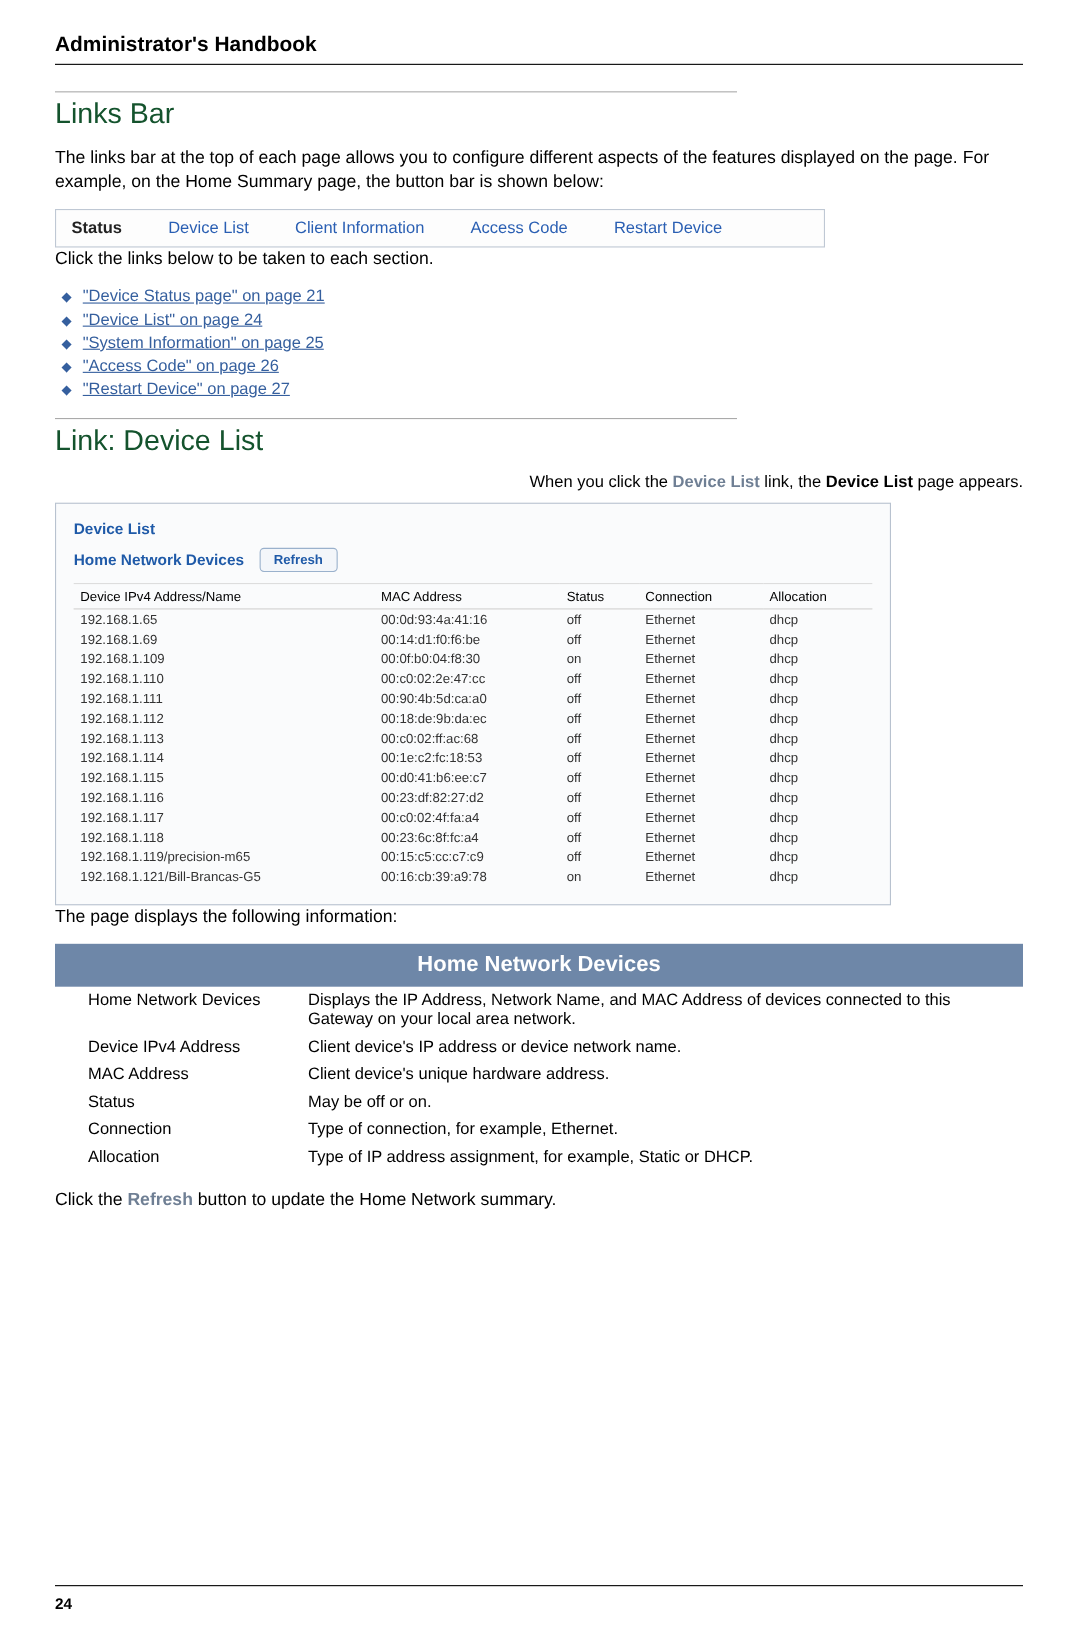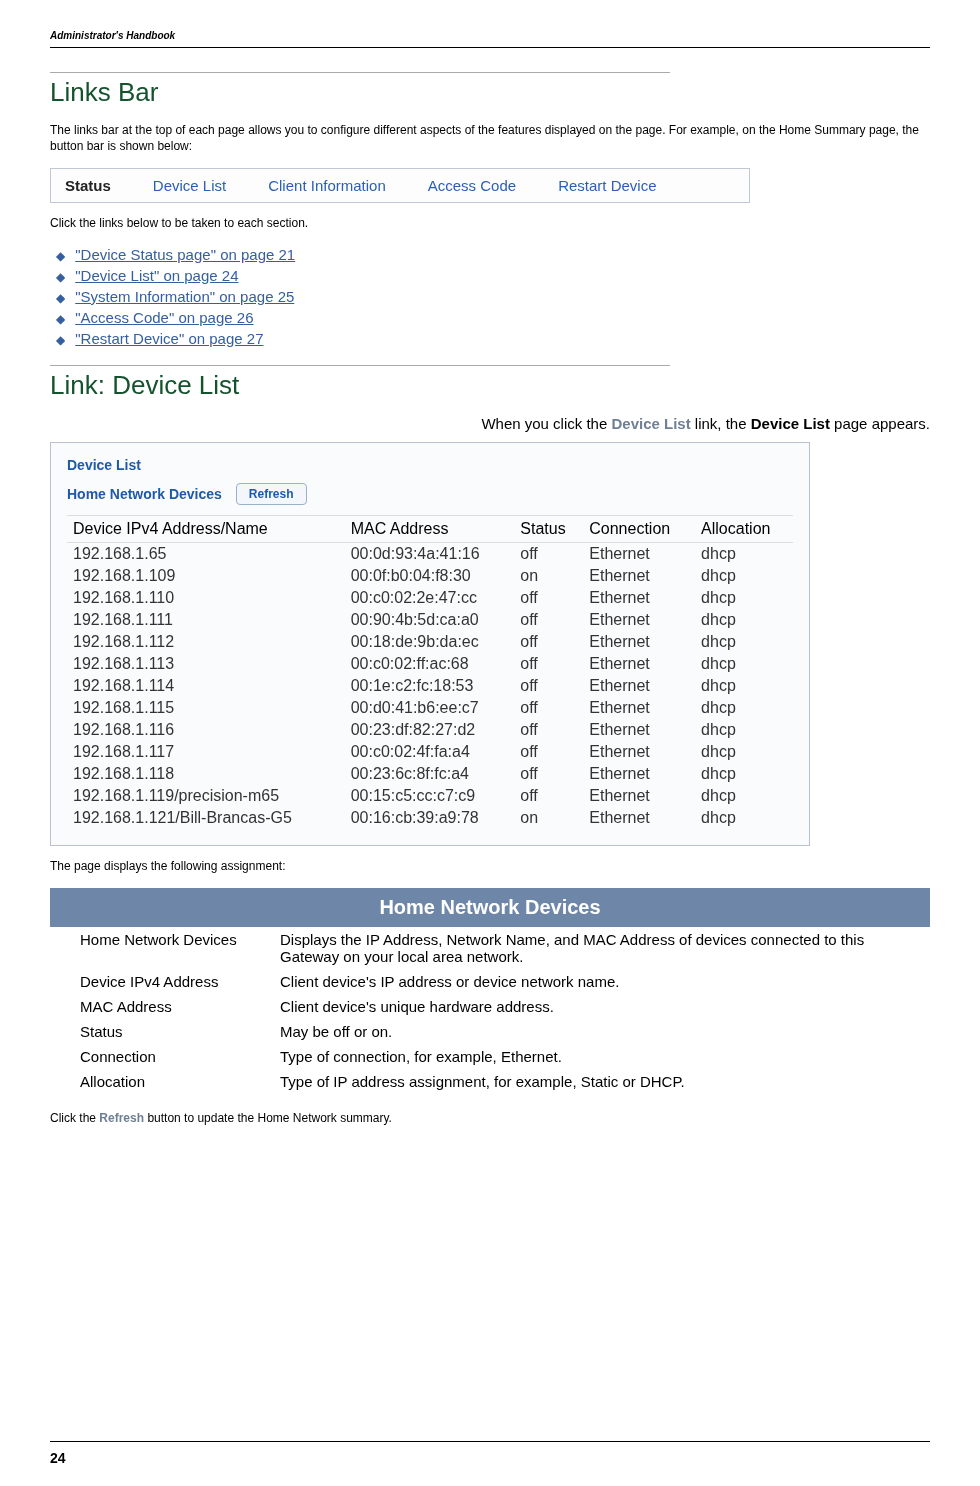--- a/index.html
+++ b/index.html
@@ -10,45 +10,44 @@
     width: 980px;
     background: white;
     color: #000;
   }
   .page-wrap {
     padding: 30px 50px 20px 50px;
     position: relative;
     min-height: 1486px;
   }
   .running-head {
-    font-style: italic;
     font-weight: bold;
-    font-size: 10px;
+    font-size: 19px;
     margin-bottom: 6px;
   }
   .hr-top {
     border: none;
     border-top: 1px solid #000;
     margin: 0 0 24px 0;
   }
   .section-rule {
     border: none;
     border-top: 1px solid #aaa;
     width: 620px;
     margin: 18px 0 4px 0;
   }
   h2.section-title {
     color: #14532d;
     font-weight: normal;
     font-size: 26px;
     margin: 0 0 14px 0;
   }
   p.body-text {
-    font-size: 12px;
-    margin: 12px 0 14px 0;
+    font-size: 16px;
+    margin: 0 0 14px 0;
     line-height: 1.35;
   }
   .linksbar-box {
     border: 1px solid #bfc8d4;
     background: #fdfdfd;
     width: 700px;
     padding: 8px 14px;
     display: flex;
     align-items: center;
     gap: 42px;
@@ -95,21 +94,21 @@
   .dl-sub { color: #1f5aa8; font-weight: bold; font-size: 14px; }
   .refresh-btn {
     border: 1px solid #9ab1cc;
     border-radius: 4px;
     padding: 3px 12px;
     color: #1f5aa8;
     background: #f3f6fa;
     font-size: 12px;
     font-weight: bold;
   }
-  table.devtable { width: 100%; border-collapse: collapse; font-size: 16px; }
+  table.devtable { width: 100%; border-collapse: collapse; font-size: 12px; }
   table.devtable th { text-align: left; font-weight: normal; color:#000; padding: 4px 6px; border-top:1px solid #ddd; border-bottom:1px solid #ddd; }
   table.devtable td { padding: 2px 6px; color:#333; }
   .hnd-table { width: 880px; border-collapse: collapse; font-size: 15px; }
   .hnd-table th {
     background: #6e87a8;
     color: white;
     font-size: 20px;
     font-weight: bold;
     text-align: center;
     padding: 8px;
@@ -175,20 +174,27 @@
       </thead>
       <tbody id="devtable-body">
           <tr>
             <td>192.168.1.65</td>
             <td>00:0d:93:4a:41:16</td>
             <td>off</td>
             <td>Ethernet</td>
             <td>dhcp</td>
           </tr>
           <tr>
+            <td>192.168.1.69</td>
+            <td>00:14:d1:f0:f6:be</td>
+            <td>off</td>
+            <td>Ethernet</td>
+            <td>dhcp</td>
+          </tr>
+          <tr>
             <td>192.168.1.109</td>
             <td>00:0f:b0:04:f8:30</td>
             <td>on</td>
             <td>Ethernet</td>
             <td>dhcp</td>
           </tr>
           <tr>
             <td>192.168.1.110</td>
             <td>00:c0:02:2e:47:cc</td>
             <td>off</td>
@@ -262,21 +268,21 @@
             <td>192.168.1.121/Bill-Brancas-G5</td>
             <td>00:16:cb:39:a9:78</td>
             <td>on</td>
             <td>Ethernet</td>
             <td>dhcp</td>
           </tr>
         </tbody>
     </table>
   </div>
 
-  <p class="body-text">The page displays the following assignment:</p>
+  <p class="body-text">The page displays the following information:</p>
 
   <table class="hnd-table">
     <thead>
       <tr>
           <th colspan="2">Home Network Devices</th>
         </tr>
     </thead>
     <tbody id="hnd-body">
         <tr>
           <td class="col-label">Home Network Devices</td>

